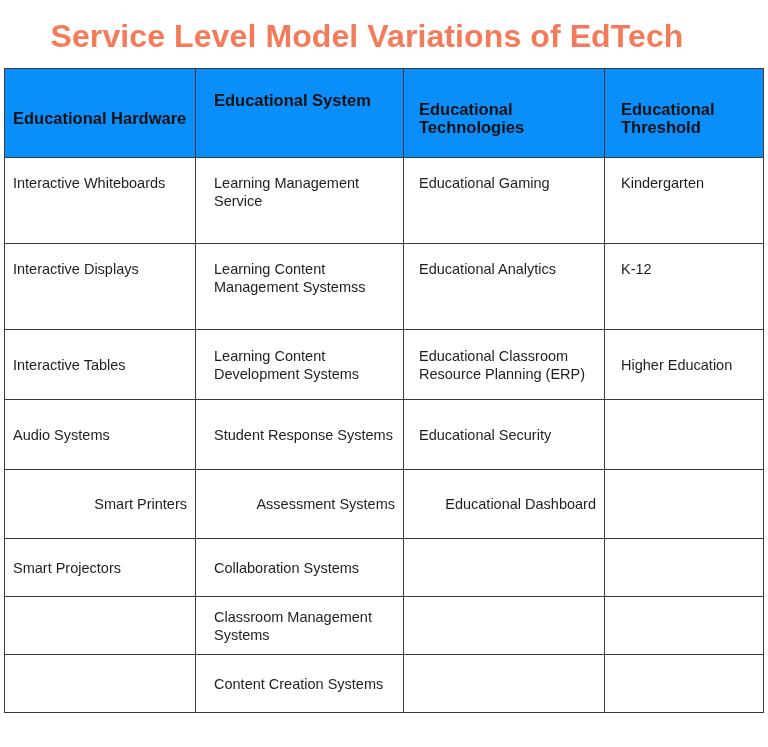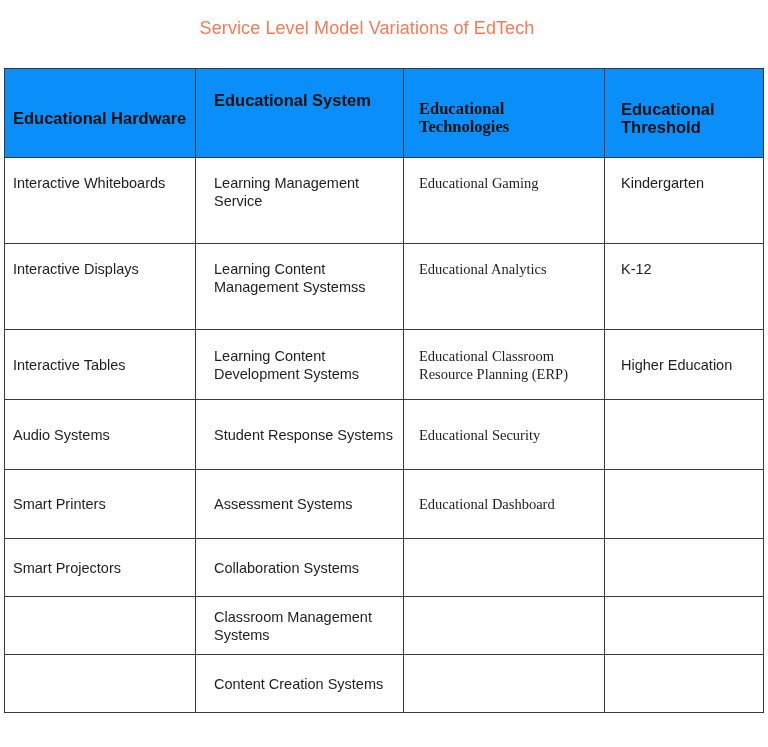--- a/index.html
+++ b/index.html
@@ -1,30 +1,30 @@
 <!DOCTYPE html>
 <html><head>
 <meta charset="utf-8">
 <style>
   html, body { margin: 0; padding: 0; background: #ffffff; }
   body { width: 768px; height: 747px; position: relative; font-family: "Liberation Sans", sans-serif; color: #1a1a1a; overflow: hidden; }
-  .title { position: absolute; left: 0; top: 18px; width: 734px; text-align: center; font-size: 18px; font-weight: normal; color: #f47b5a; letter-spacing: 0.1px; }
+  .title { position: absolute; left: 0; top: 18px; width: 734px; text-align: center; font-size: 32px; font-weight: bold; color: #f47b5a; letter-spacing: 0.1px; }
   table { position: absolute; left: 4px; top: 68px; width: 759px; border-collapse: collapse; table-layout: fixed; }
   col.c1 { width: 191px; } col.c2 { width: 208px; } col.c3 { width: 201px; } col.c4 { width: 159px; }
   th, td { border: 1.5px solid #3a3a3a; text-align: left; vertical-align: middle; padding: 0 8px; }
   th { background: #0a8ef9; color: #111; font-size: 16.5px; font-weight: bold; height: 66px; line-height: 18px; padding-top: 9px; vertical-align: middle; }
   th.single { vertical-align: top; padding-top: 22px; margin-top: 20px; }
   td { font-size: 14.5px; line-height: 18px; color: #1f1f1f; }
   td.top { vertical-align: top; padding-top: 16px; }
   tr.r1 td, tr.r2 td, tr.r3 td, tr.r4 td { height: 69px; }
-  tr.r5 td { height: 68px; }
+  tr.r5 td { height: 68px; text-align: right; }
   tr.r6 td { height: 57px; }
   tr.r7 td, tr.r8 td, tr.r9 td { height: 57px; }
   th:nth-child(2), td:nth-child(2) { padding-left: 18px; }
-  th:nth-child(3), td:nth-child(3) { padding-left: 15px; font-family: Liberation Serif, serif; }
+  th:nth-child(3), td:nth-child(3) { padding-left: 15px; }
   th:nth-child(4), td:nth-child(4) { padding-left: 16px; }
 </style>
 </head>
 <body>
 
 <div class="title">Service Level Model Variations of EdTech</div>
 
 <table>
   <colgroup>
       <col class="c1">

